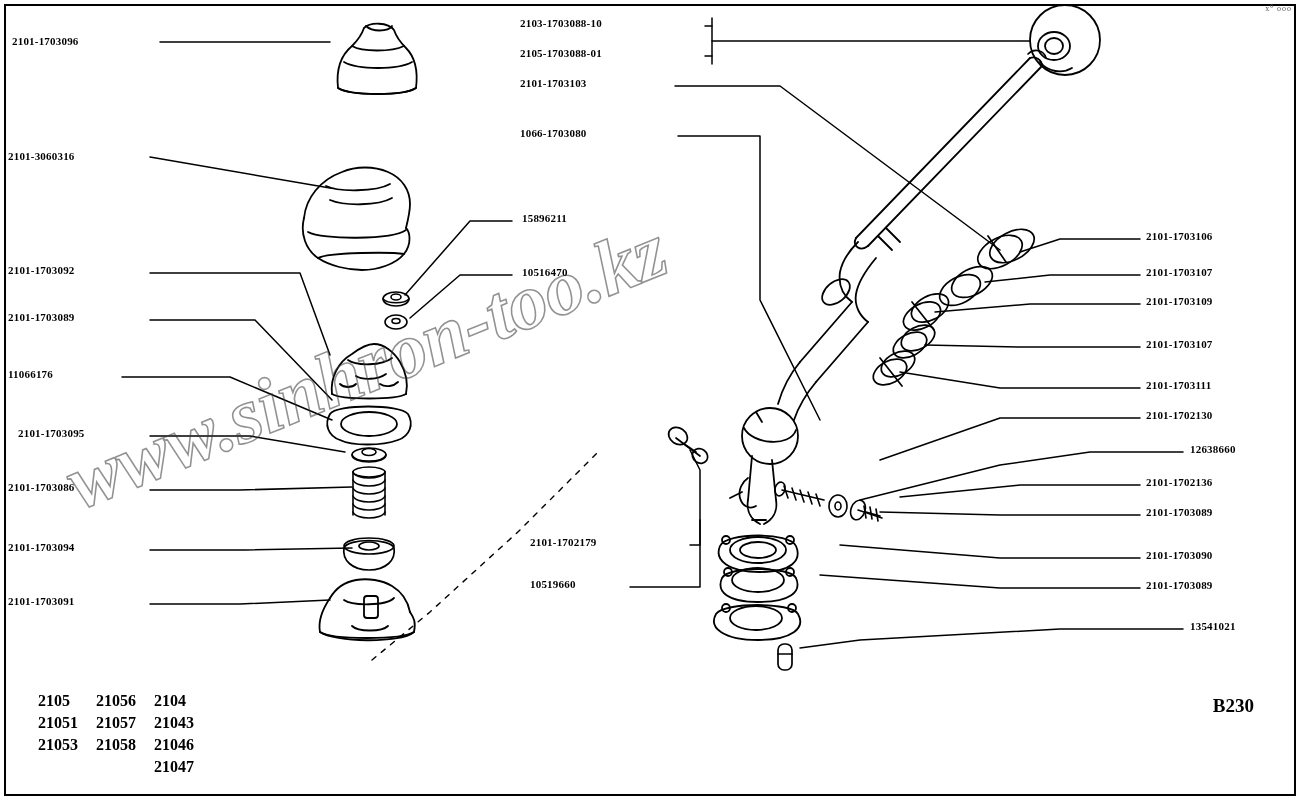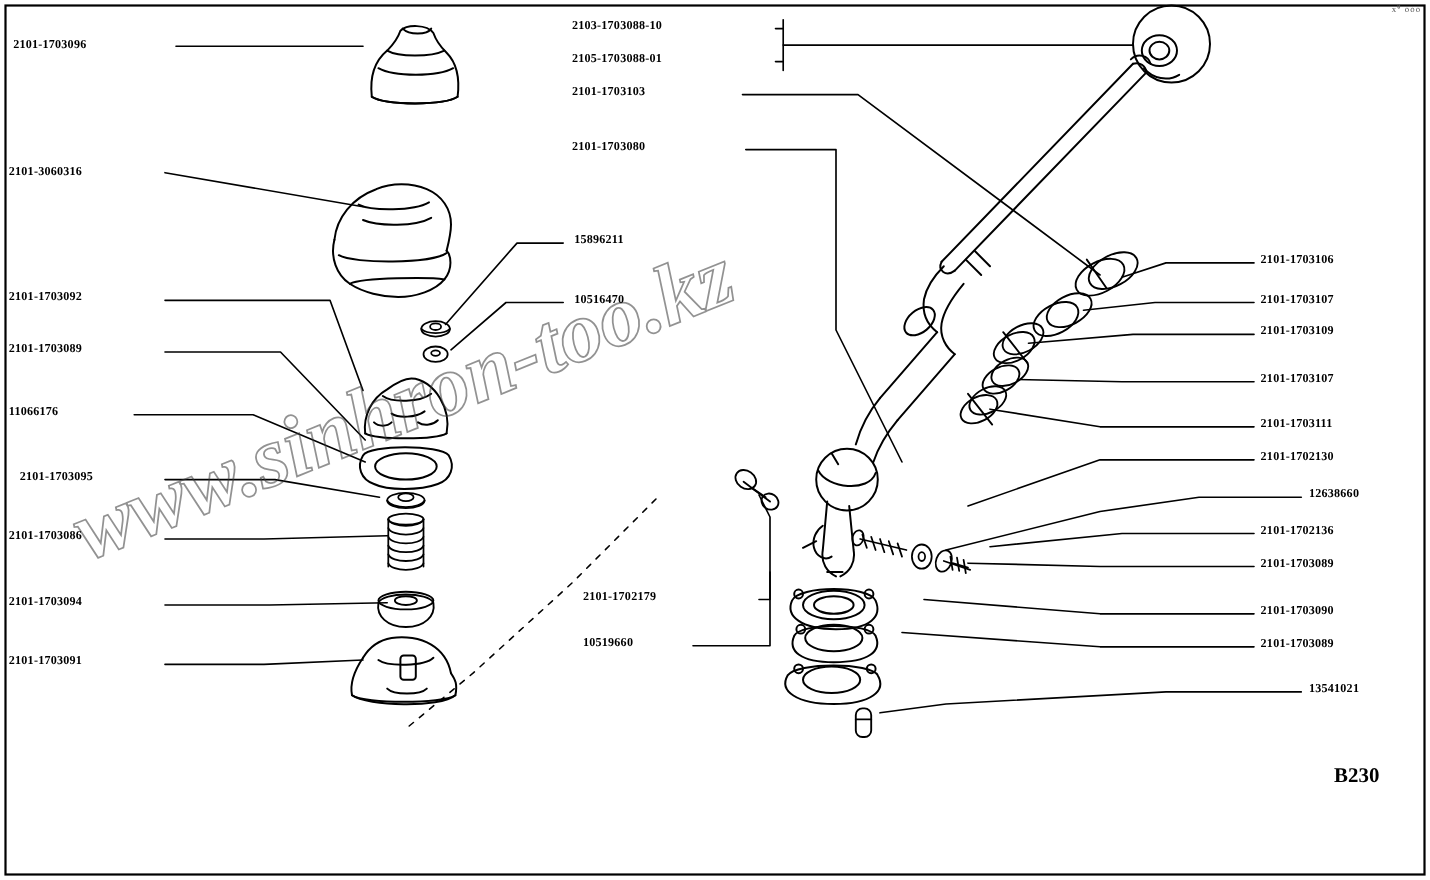--- a/index.html
+++ b/index.html
@@ -365,21 +365,21 @@
     <div class="label" style="left:8px; top:427px;margin-left:10px;">2101-1703095</div>
     <div class="label" style="left:8px; top:481px;">2101-1703086</div>
     <div class="label" style="left:8px; top:541px;">2101-1703094</div>
     <div class="label" style="left:8px; top:595px;">2101-1703091</div>
   </div>
 
   <div>
     <div class="label" style="left:520px; top:17px;">2103-1703088-10</div>
     <div class="label" style="left:520px; top:47px;">2105-1703088-01</div>
     <div class="label" style="left:520px; top:77px;">2101-1703103</div>
-    <div class="label" style="left:520px; top:127px;">2101-1703080</div>
+    <div class="label" style="left:520px; top:127px;">1066-1703080</div>
     <div class="label" style="left:522px; top:212px;">15896211</div>
     <div class="label" style="left:522px; top:266px;">10516470</div>
     <div class="label" style="left:530px; top:536px;">2101-1702179</div>
     <div class="label" style="left:530px; top:578px;">10519660</div>
   </div>
 
   <div>
     <div class="label" style="left:1146px; top:230px;font-family:Liberation Serif, serif;">2101-1703106</div>
     <div class="label" style="left:1146px; top:266px;">2101-1703107</div>
     <div class="label" style="left:1146px; top:295px;">2101-1703109</div>
@@ -387,19 +387,45 @@
     <div class="label" style="left:1146px; top:379px;">2101-1703111</div>
     <div class="label" style="left:1146px; top:409px;">2101-1702130</div>
     <div class="label" style="left:1190px; top:443px;">12638660</div>
     <div class="label" style="left:1146px; top:476px;">2101-1702136</div>
     <div class="label" style="left:1146px; top:506px;">2101-1703089</div>
     <div class="label" style="left:1146px; top:549px;">2101-1703090</div>
     <div class="label" style="left:1146px; top:579px;">2101-1703089</div>
     <div class="label" style="left:1190px; top:620px;">13541021</div>
   </div>
 
+  <div id="footer-codes">
+    <table>
+      <tbody>
+          <tr>
+        <td>2105</td>
+        <td>21056</td>
+        <td>2104</td>
+      </tr>
+      <tr>
+        <td>21051</td>
+        <td>21057</td>
+        <td>21043</td>
+      </tr>
+      <tr>
+        <td>21053</td>
+        <td>21058</td>
+        <td>21046</td>
+      </tr>
+      <tr>
+        <td></td>
+        <td></td>
+        <td>21047</td>
+      </tr>
+    </tbody>
+      </table>
+  </div>
 
 
   <div id="sheet-code">B230</div>
 
   <div id="corner-mark">х⁰ ооо</div>
 
 </div>
 
 </body></html>

